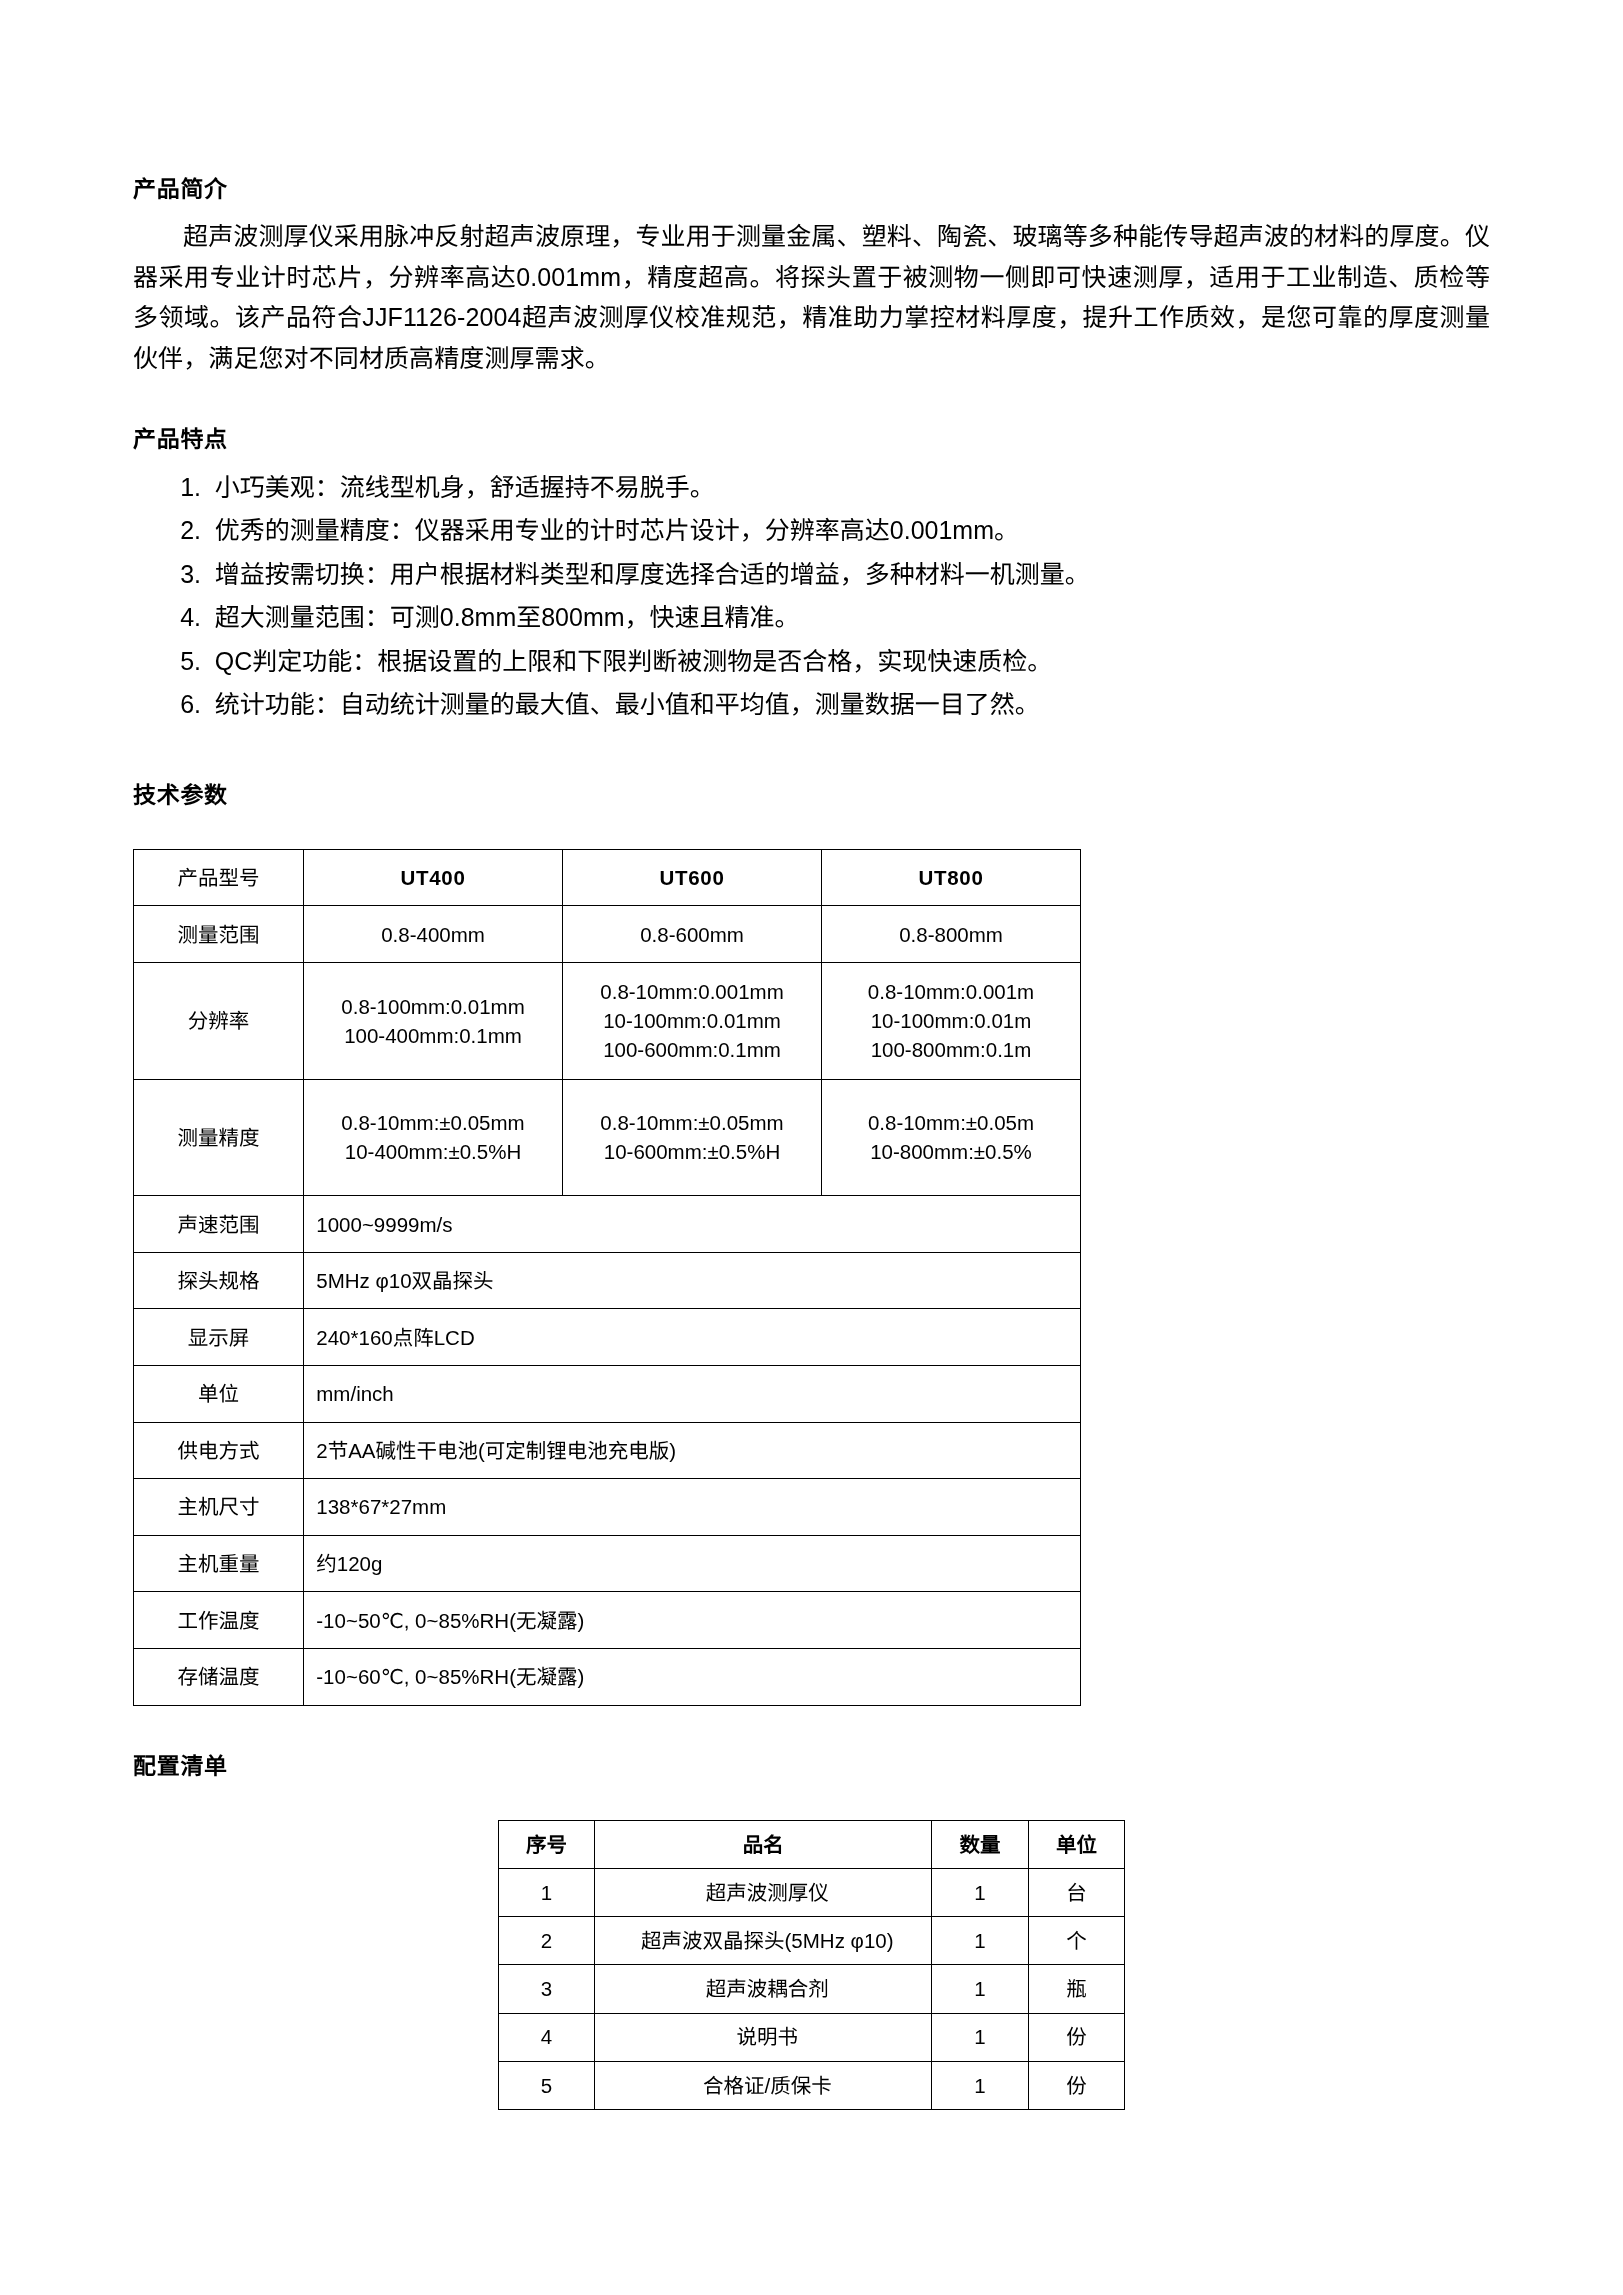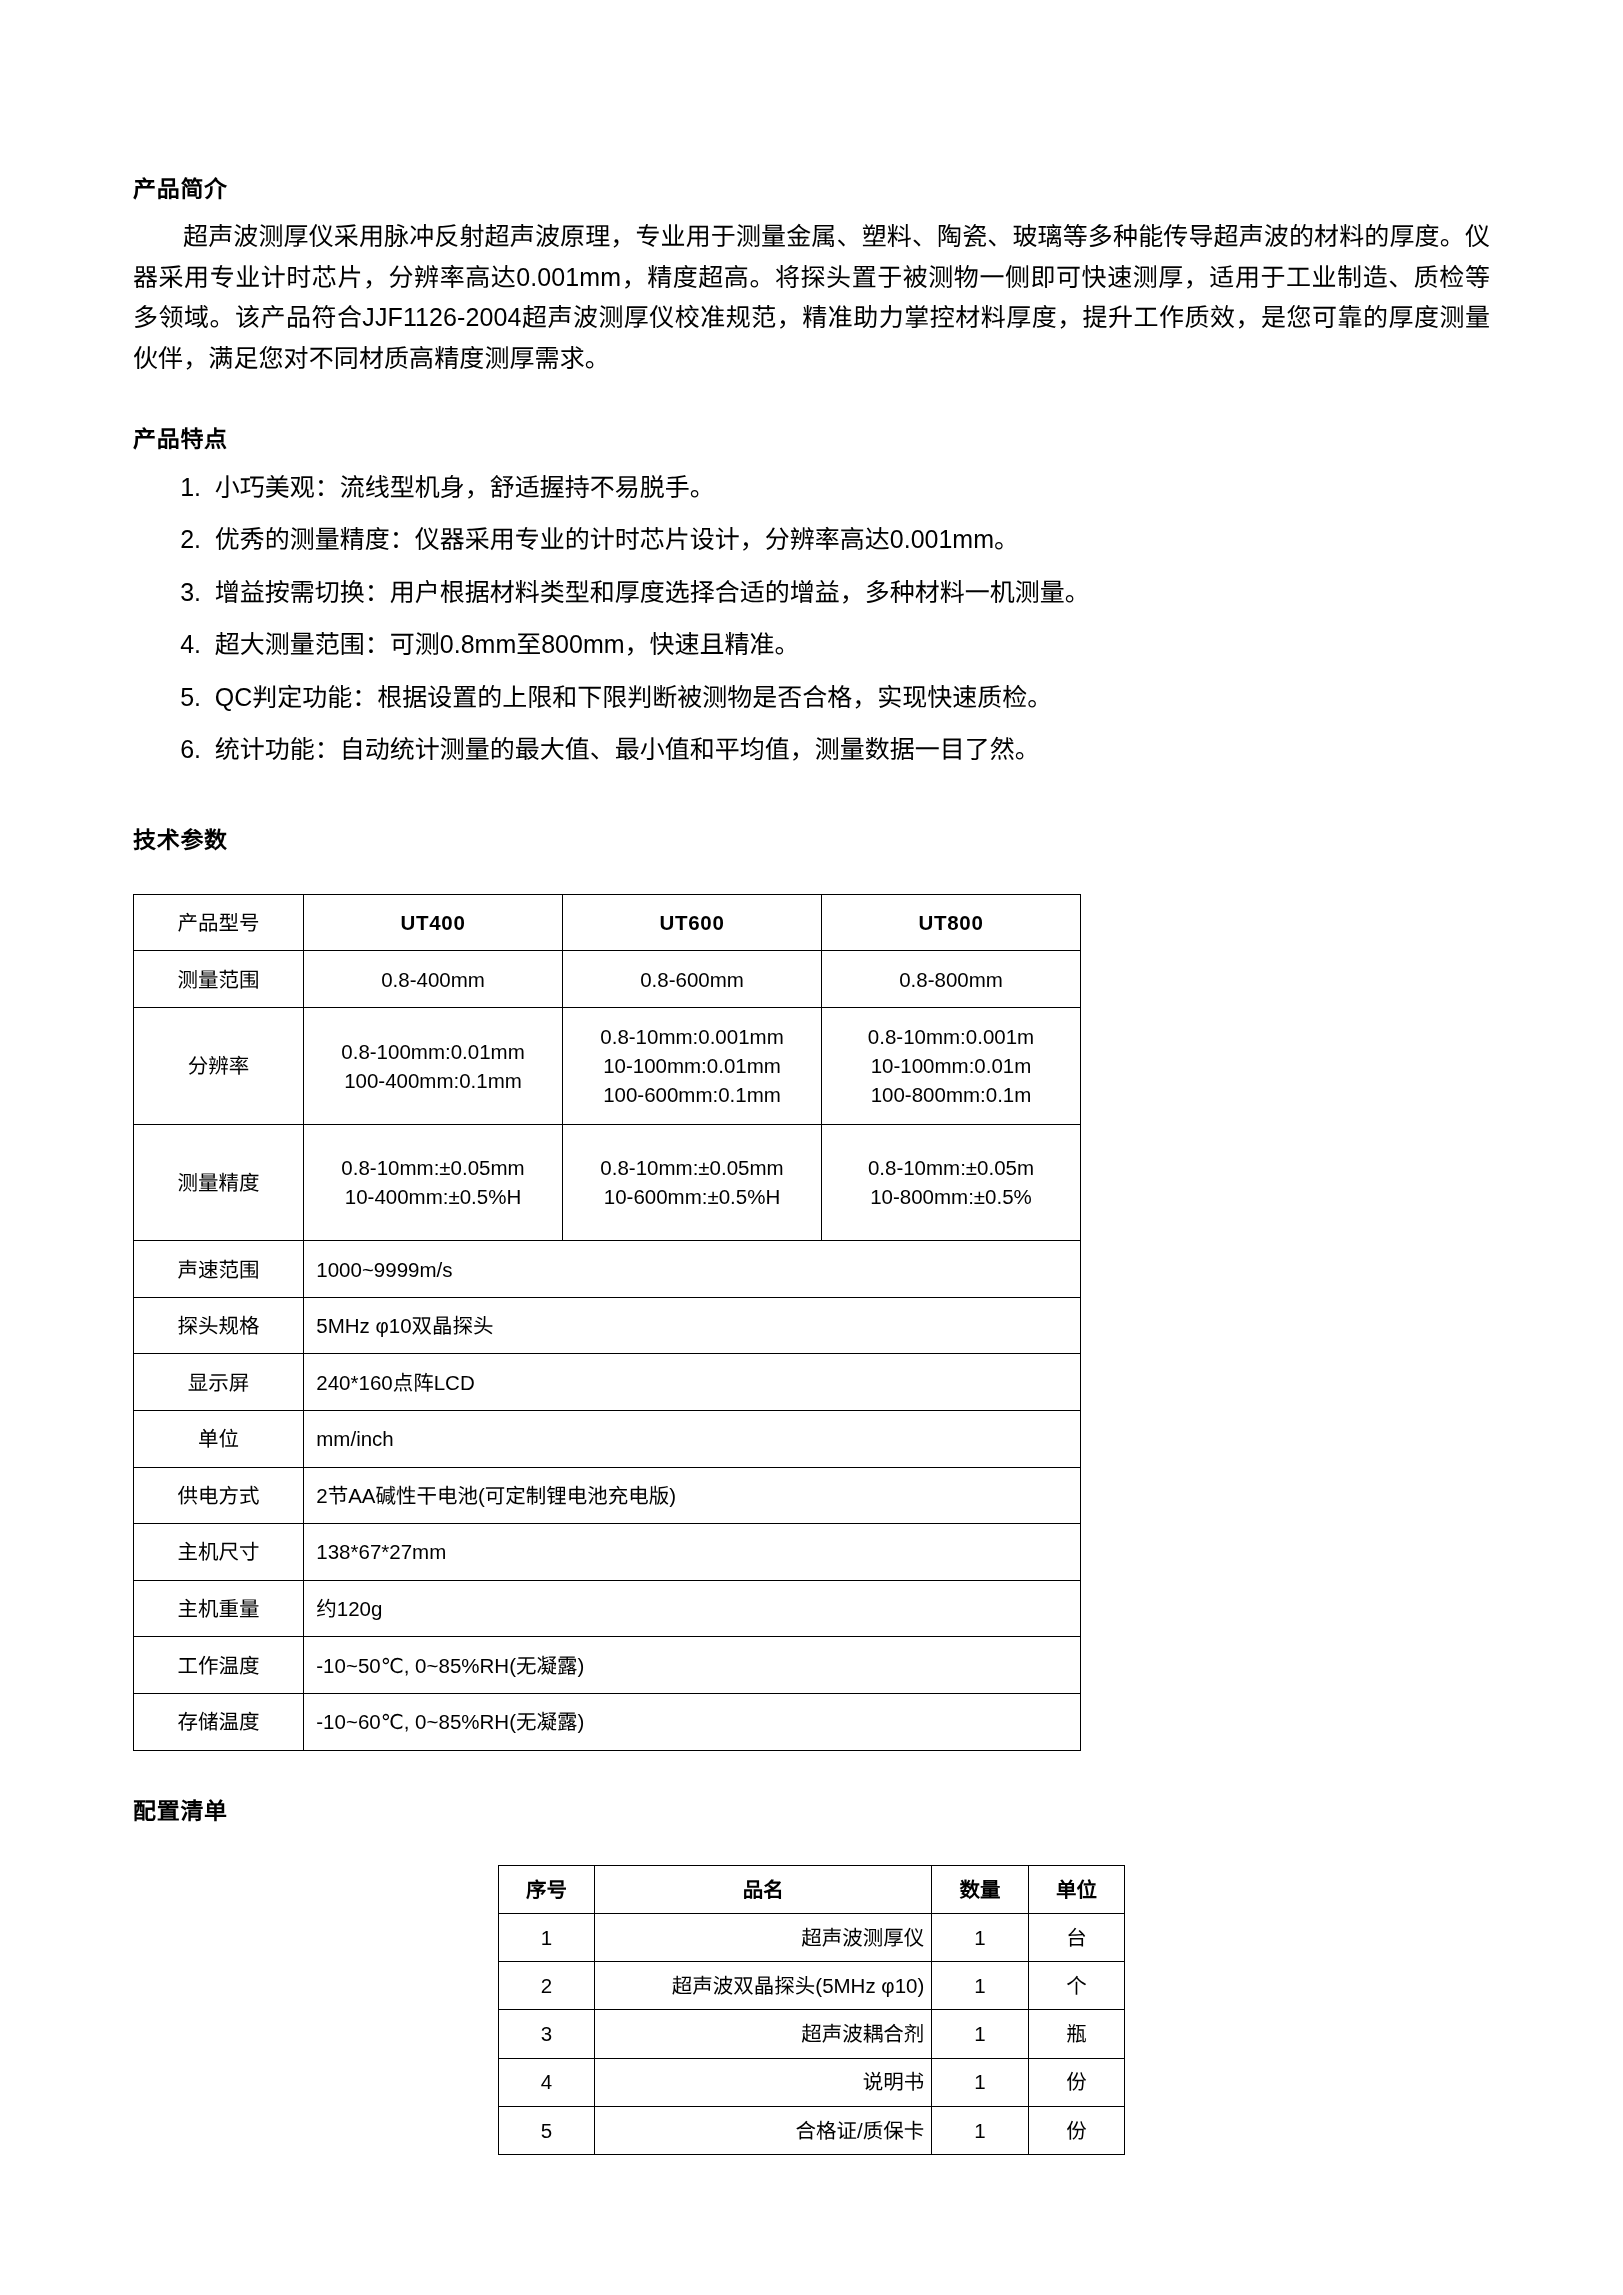--- a/index.html
+++ b/index.html
@@ -44,21 +44,21 @@
   .block-gap-4 { height: 27px; }
 
   ol.features {
     margin: 0;
     padding: 0 0 0 75px;
     font-size: 25px;
     line-height: 1.62;
     list-style-type: decimal;
   }
   ol.features li {
-    margin: 12px 0 2px 0;
+    margin: 3px 0 2px 0;
     padding-left: 6.8px;
   }
 
   
   .spec-wrap {
     display: flex;
   }
   table.spec {
     border-collapse: collapse;
     font-size: 20.5px;
@@ -111,21 +111,21 @@
     padding: 6.1px 6.8px;
     height: 35px;
     font-weight: normal;
     line-height: 1.35;
   }
   table.conf th {
     font-weight: bold;
     border-radius: 7px;
   }
   table.conf .c-no { width: 82px; text-align: center; }
-  table.conf .c-name { width: 314px; text-align: right; padding-left: 15px; }
+  table.conf .c-name { width: 314px; text-align: center; padding-left: 15px; }
   table.conf .c-name.head { text-align: center; padding-left: 6.8px; }
   table.conf .c-qty { width: 82px; text-align: center; }
   table.conf .c-unit { width: 82px; text-align: center; }
 
   .title-config { margin-top: 0; }
 </style>
 </head>
 <body>
 
 <div class="page">

